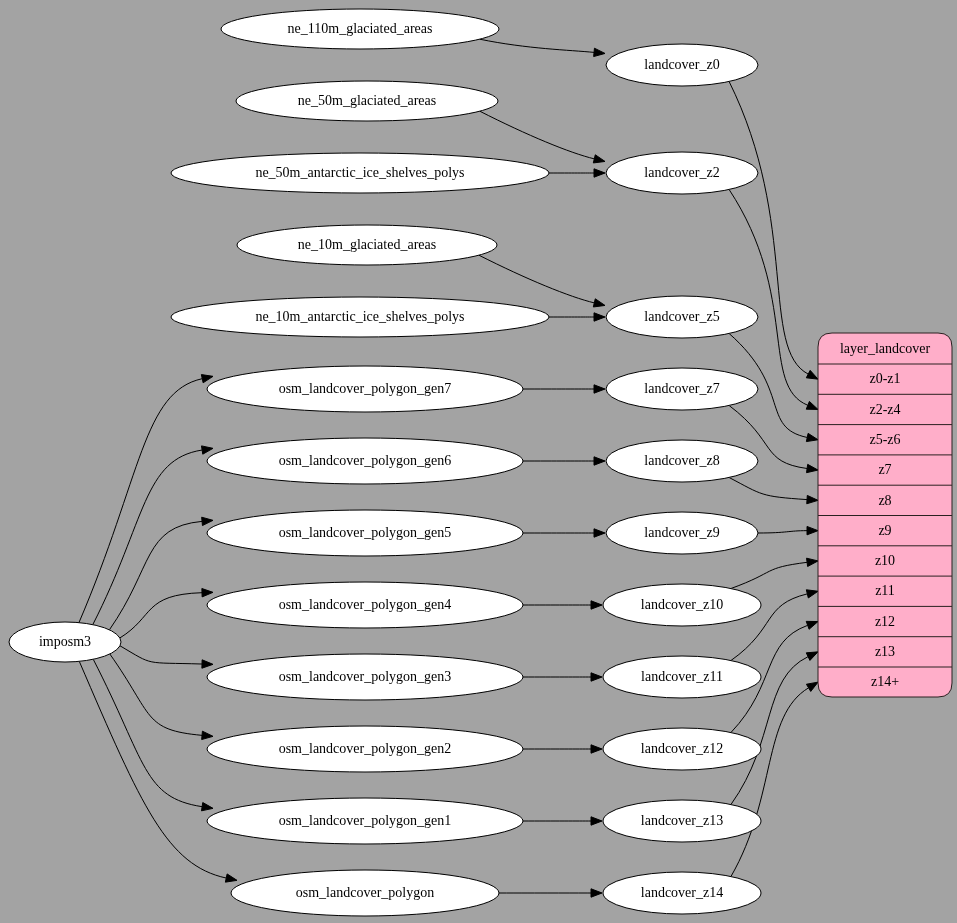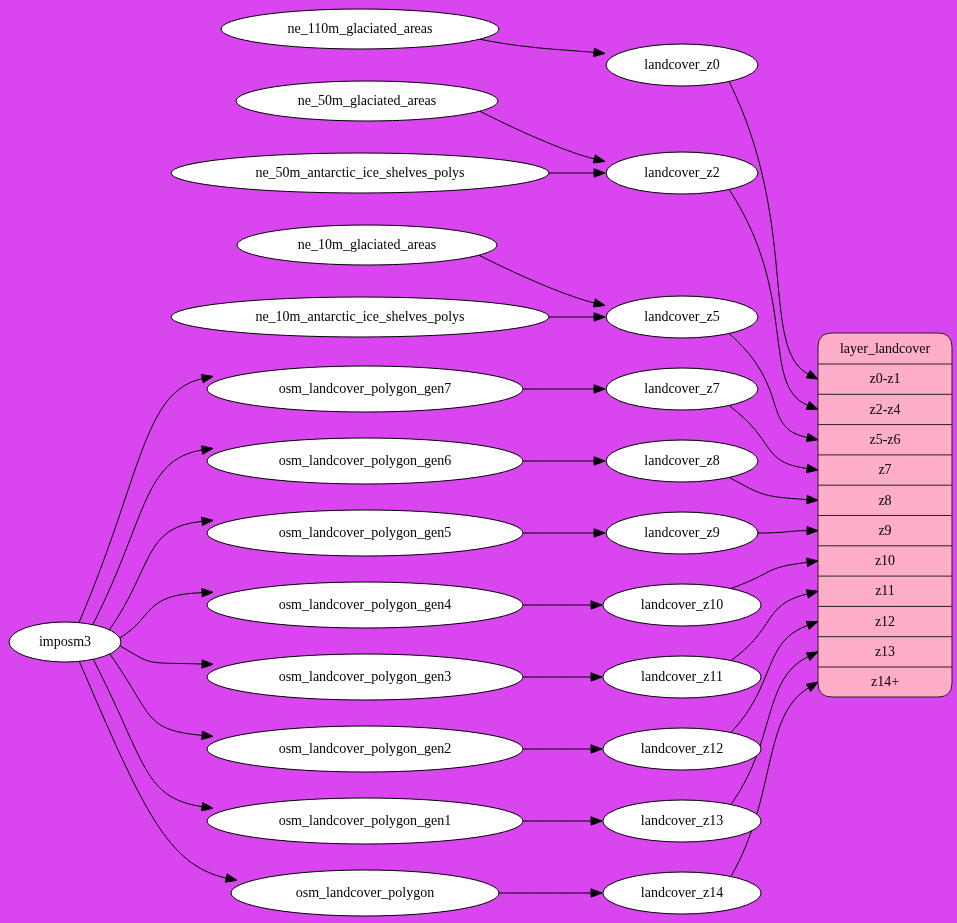--- a/index.html
+++ b/index.html
@@ -4,21 +4,21 @@
 <style>
   html, body {
     margin: 0;
     padding: 0;
     background: #ffffff;
   }
   #canvas {
     position: relative;
     width: 957px;
     height: 923px;
-    background: #d946ef;
+    background: #a3a3a3;
     font-family: "Liberation Serif", "DejaVu Serif", serif;
   }
   svg.graph {
     display: block;
     width: 957px;
     height: 923px;
   }
   .node-ellipse {
     fill: #ffffff;
     stroke: #000000;

